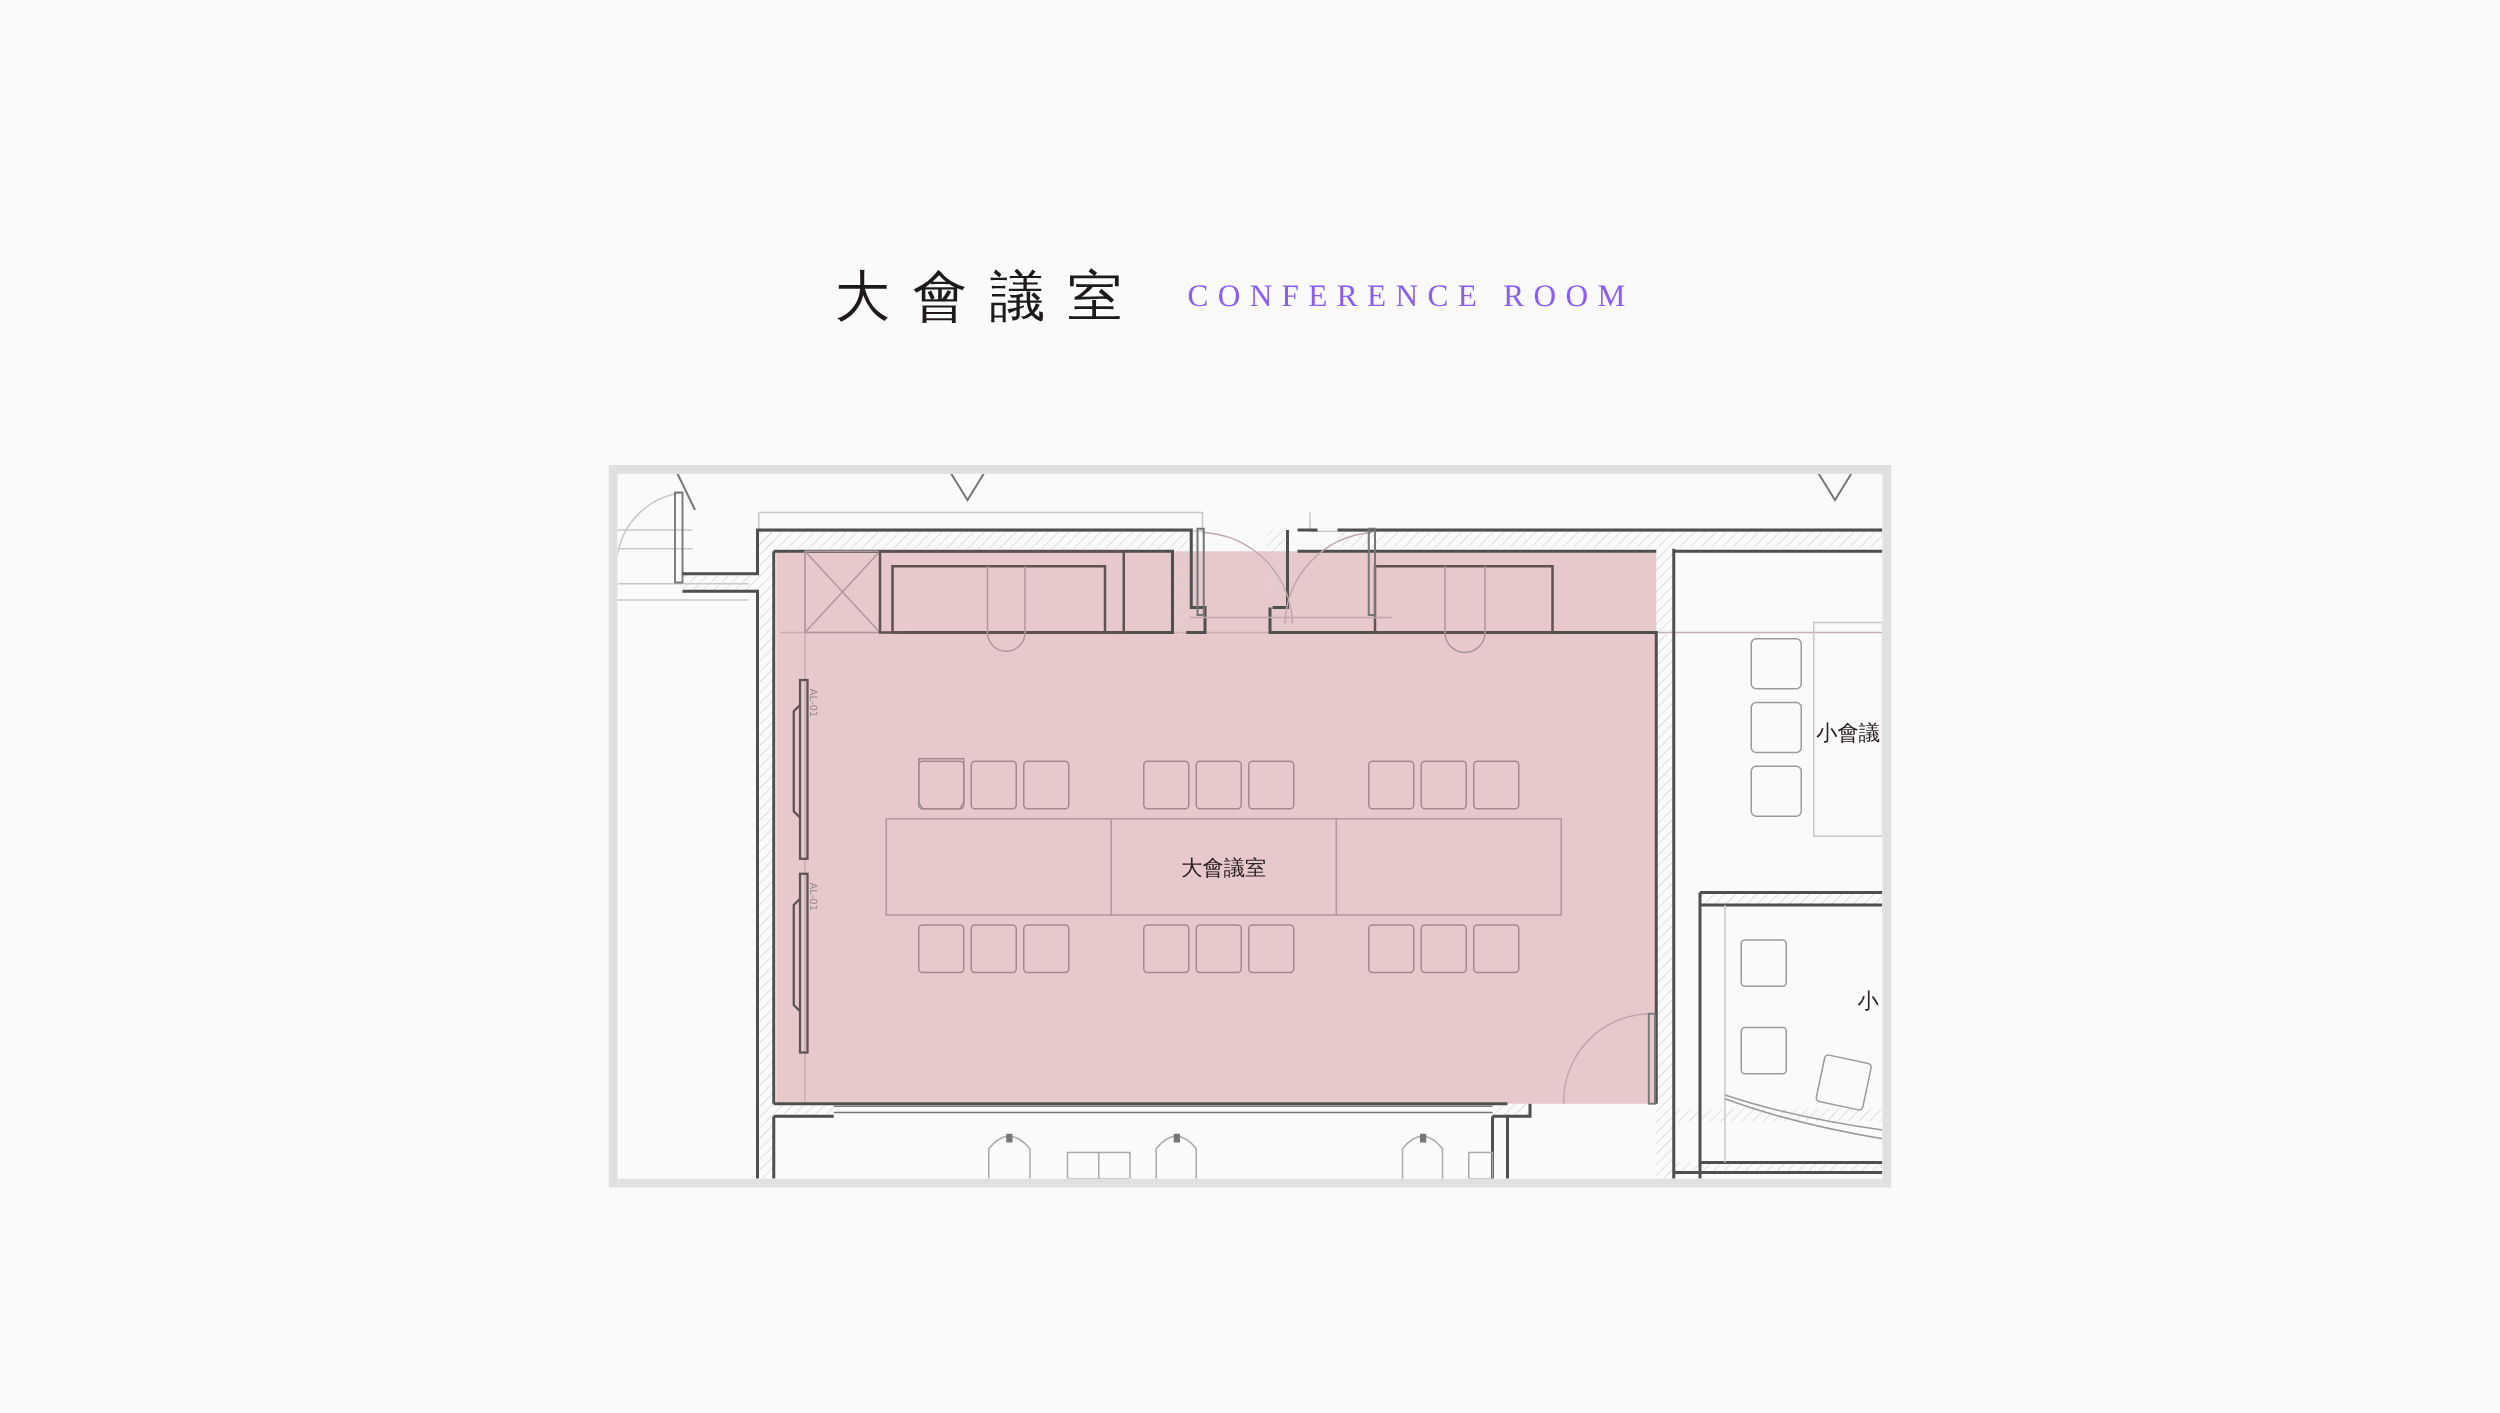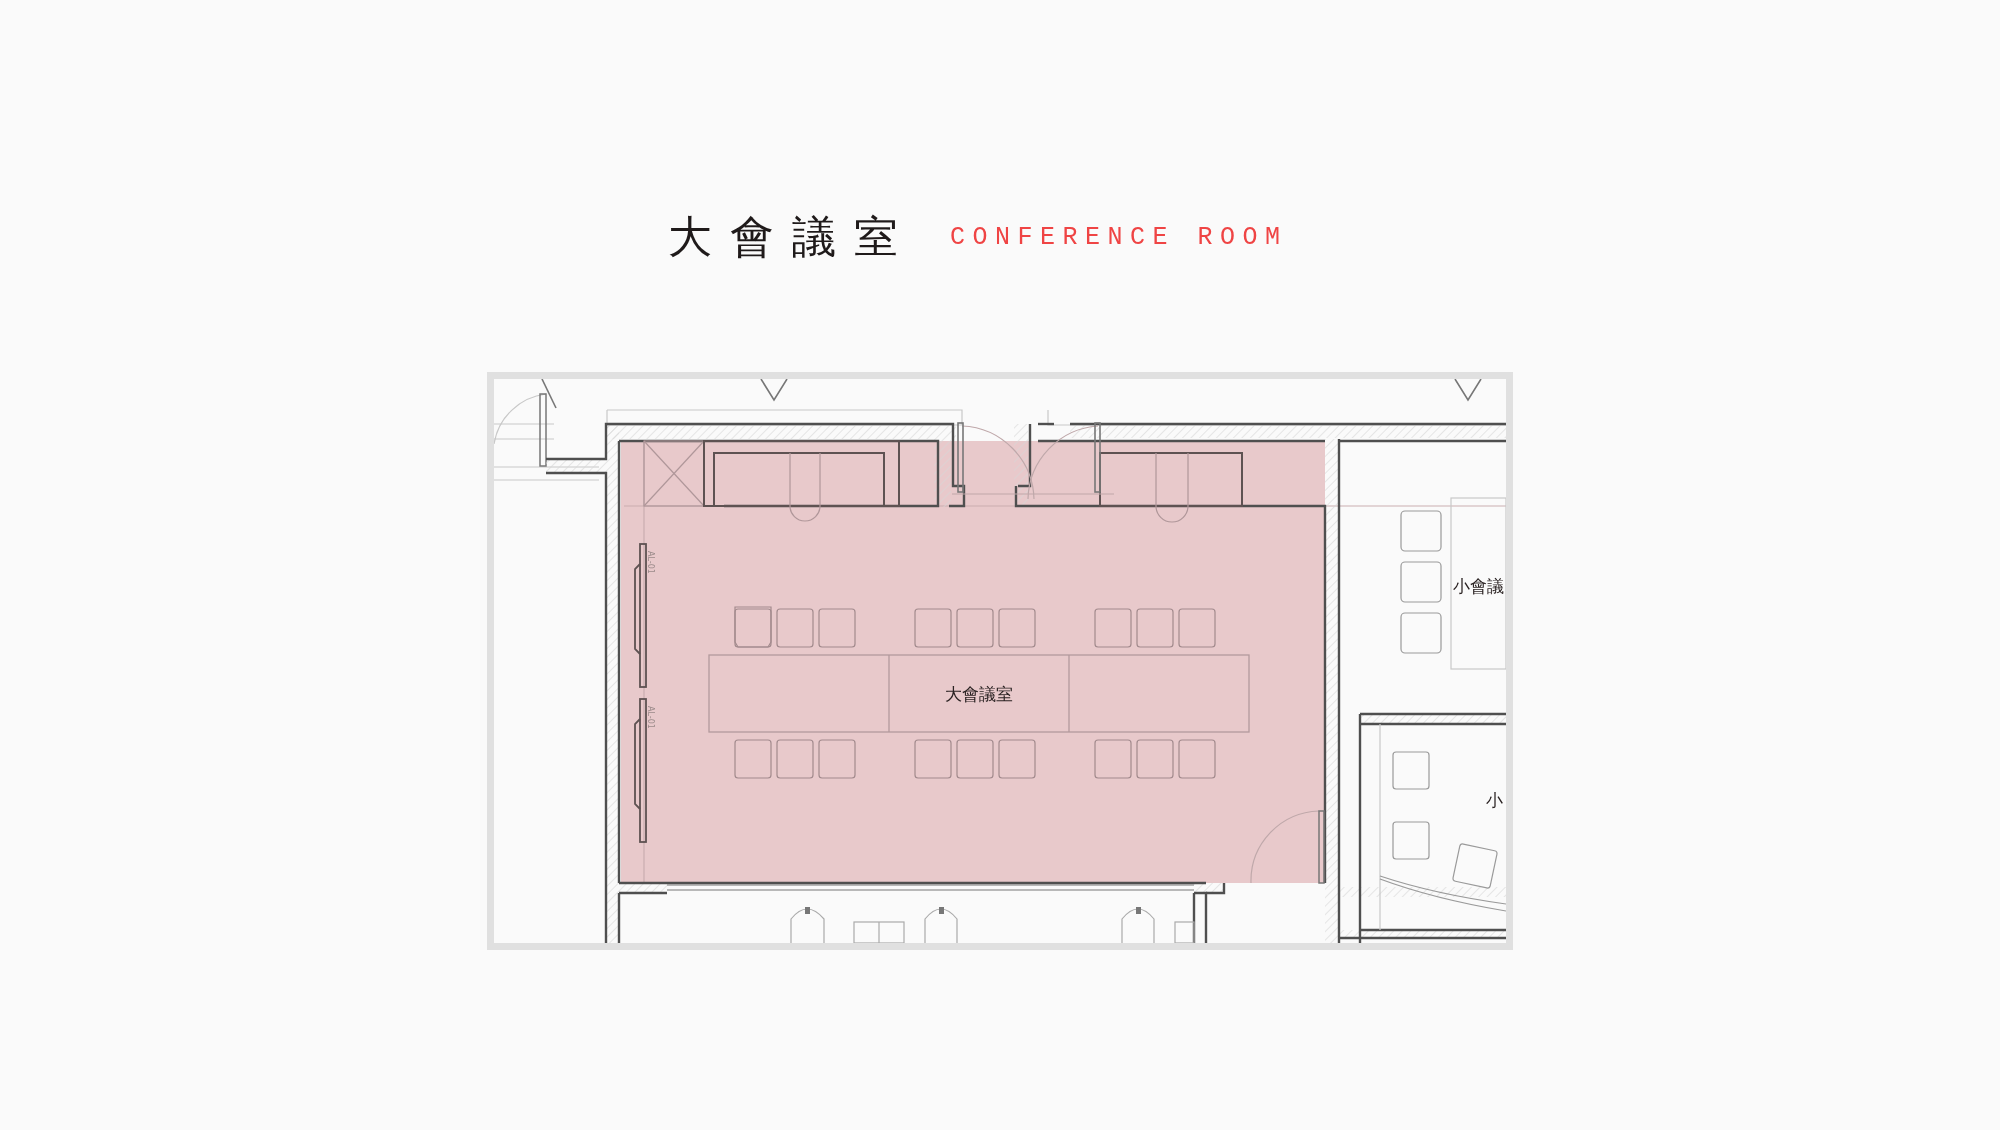--- a/index.html
+++ b/index.html
@@ -12,22 +12,22 @@
     .title-row {
       position: absolute; left: 668px; top: 208px;
       display: flex; align-items: center;
     }
     .title-zh {
       font-family: "DejaVu Serif", serif;
       font-size: 44px; letter-spacing: 18px; color: #1f1a1a;
     }
     .title-en {
       margin-left: 34px;
-      font-family: Liberation Mono, monospace;
-      font-size: 25px; letter-spacing: 7.5px; color: #ef4444;
+      font-family: Liberation Serif, serif;
+      font-size: 25px; letter-spacing: 7.5px; color: #8b5cf6;
     }
     .plan-frame {
       position: absolute; left: 487px; top: 372px;
       width: 1026px; height: 578px;
       box-sizing: border-box;
       border: 7px solid #e0e0e0;
       background: #fafafa;
       overflow: hidden;
     }
     svg { display: block; }

